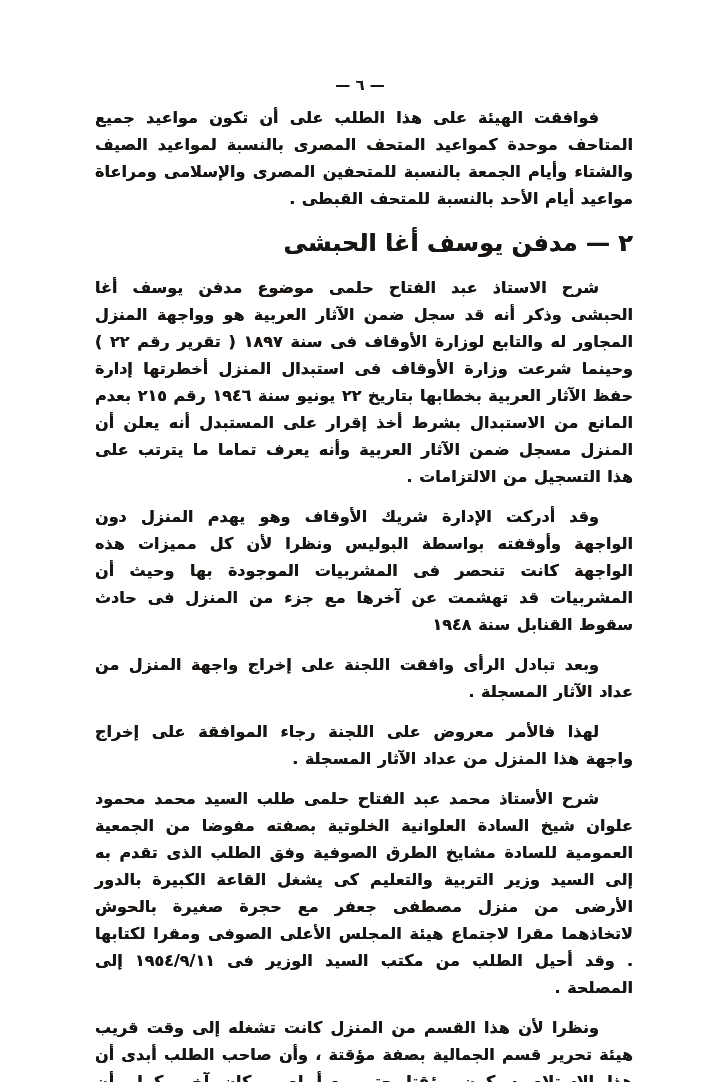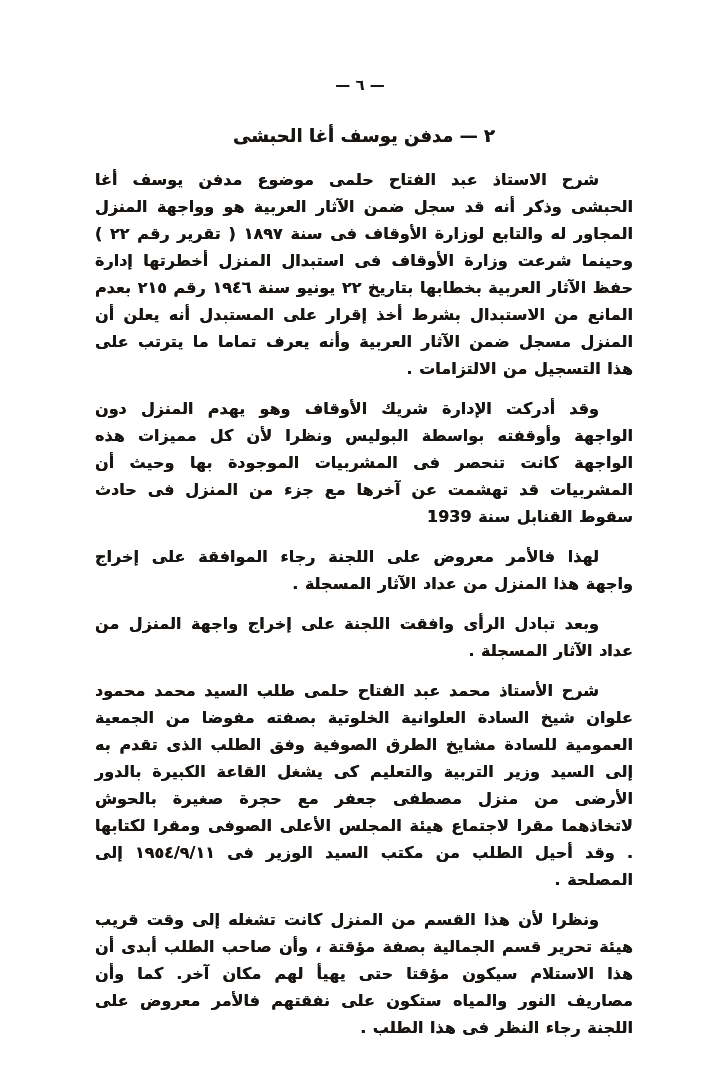--- a/index.html
+++ b/index.html
@@ -35,46 +35,47 @@
     font-weight: bold;
     line-height: 27px;
     text-shadow: 0 0 0.5px currentColor;
   }
   .para {
     margin: 0 0 13px 0;
     text-indent: 34px;
     word-spacing: 1px;
   }
   .section-heading {
-    text-align: center;
+    text-align: right;
     text-indent: 0;
-    font-size: 18px;
+    font-size: 24px;
     font-weight: bold;
-    margin: 28px 0 17px 0;
+    margin: 18px 0 17px 0;
   }
 </style>
 </head>
 <body>
 
 <div class="page">
 
   <div class="page-number">— ٦ —</div>
 
   <div class="body-text">
 
+    <p class="para">فوافقت الهيئة على هذا الطلب على أن تكون مواعيد جميع المتاحف موحدة كمواعيد المتحف المصرى بالنسبة لمواعيد الصيف والشتاء وأيام الجمعة بالنسبة للمتحفين المصرى والإسلامى ومراعاة مواعيد أيام الأحد بالنسبة للمتحف القبطى .</p>
 
     <h2 class="section-heading">٢ — مدفن يوسف أغا الحبشى</h2>
 
     <p class="para">شرح الاستاذ عبد الفتاح حلمى موضوع مدفن يوسف أغا الحبشى وذكر أنه قد سجل ضمن الآثار العربية هو وواجهة المنزل المجاور له والتابع لوزارة الأوقاف فى سنة ١٨٩٧ ( تقرير رقم ٢٢ ) وحينما شرعت وزارة الأوقاف فى استبدال المنزل أخطرتها إدارة حفظ الآثار العربية بخطابها بتاريخ ٢٢ يونيو سنة ١٩٤٦ رقم ٢١٥ بعدم المانع من الاستبدال بشرط أخذ إقرار على المستبدل أنه يعلن أن المنزل مسجل ضمن الآثار العربية وأنه يعرف تماما ما يترتب على هذا التسجيل من الالتزامات .</p>
 
-    <p class="para">وقد أدركت الإدارة شريك الأوقاف وهو يهدم المنزل دون الواجهة وأوقفته بواسطة البوليس ونظرا لأن كل مميزات هذه الواجهة كانت تنحصر فى المشربيات الموجودة بها وحيث أن المشربيات قد تهشمت عن آخرها مع جزء من المنزل فى حادث سقوط القنابل سنة 1939</p>
+    <p class="para">وقد أدركت الإدارة شريك الأوقاف وهو يهدم المنزل دون الواجهة وأوقفته بواسطة البوليس ونظرا لأن كل مميزات هذه الواجهة كانت تنحصر فى المشربيات الموجودة بها وحيث أن المشربيات قد تهشمت عن آخرها مع جزء من المنزل فى حادث سقوط القنابل سنة ١٩٤٨</p>
+
+    <p class="para">وبعد تبادل الرأى وافقت اللجنة على إخراج واجهة المنزل من عداد الآثار المسجلة .</p>
 
     <p class="para">لهذا فالأمر معروض على اللجنة رجاء الموافقة على إخراج واجهة هذا المنزل من عداد الآثار المسجلة .</p>
-
-    <p class="para">وبعد تبادل الرأى وافقت اللجنة على إخراج واجهة المنزل من عداد الآثار المسجلة .</p>
 
 
     <p class="para">شرح الأستاذ محمد عبد الفتاح حلمى طلب السيد محمد محمود علوان شيخ السادة العلوانية الخلوتية بصفته مفوضا من الجمعية العمومية للسادة مشايخ الطرق الصوفية وفق الطلب الذى تقدم به إلى السيد وزير التربية والتعليم كى يشغل القاعة الكبيرة بالدور الأرضى من منزل مصطفى جعفر مع حجرة صغيرة بالحوش لاتخاذهما مقرا لاجتماع هيئة المجلس الأعلى الصوفى ومقرا لكتابها . وقد أحيل الطلب من مكتب السيد الوزير فى ١٩٥٤/٩/١١ إلى المصلحة .</p>
 
     <p class="para">ونظرا لأن هذا القسم من المنزل كانت تشغله إلى وقت قريب هيئة تحرير قسم الجمالية بصفة مؤقتة ، وأن صاحب الطلب أبدى أن هذا الاستلام سيكون مؤقتا حتى يهيأ لهم مكان آخر. كما وأن مصاريف النور والمياه ستكون على نفقتهم فالأمر معروض على اللجنة رجاء النظر فى هذا الطلب .</p>
 
   </div>
 </div>
 
 </body></html>

